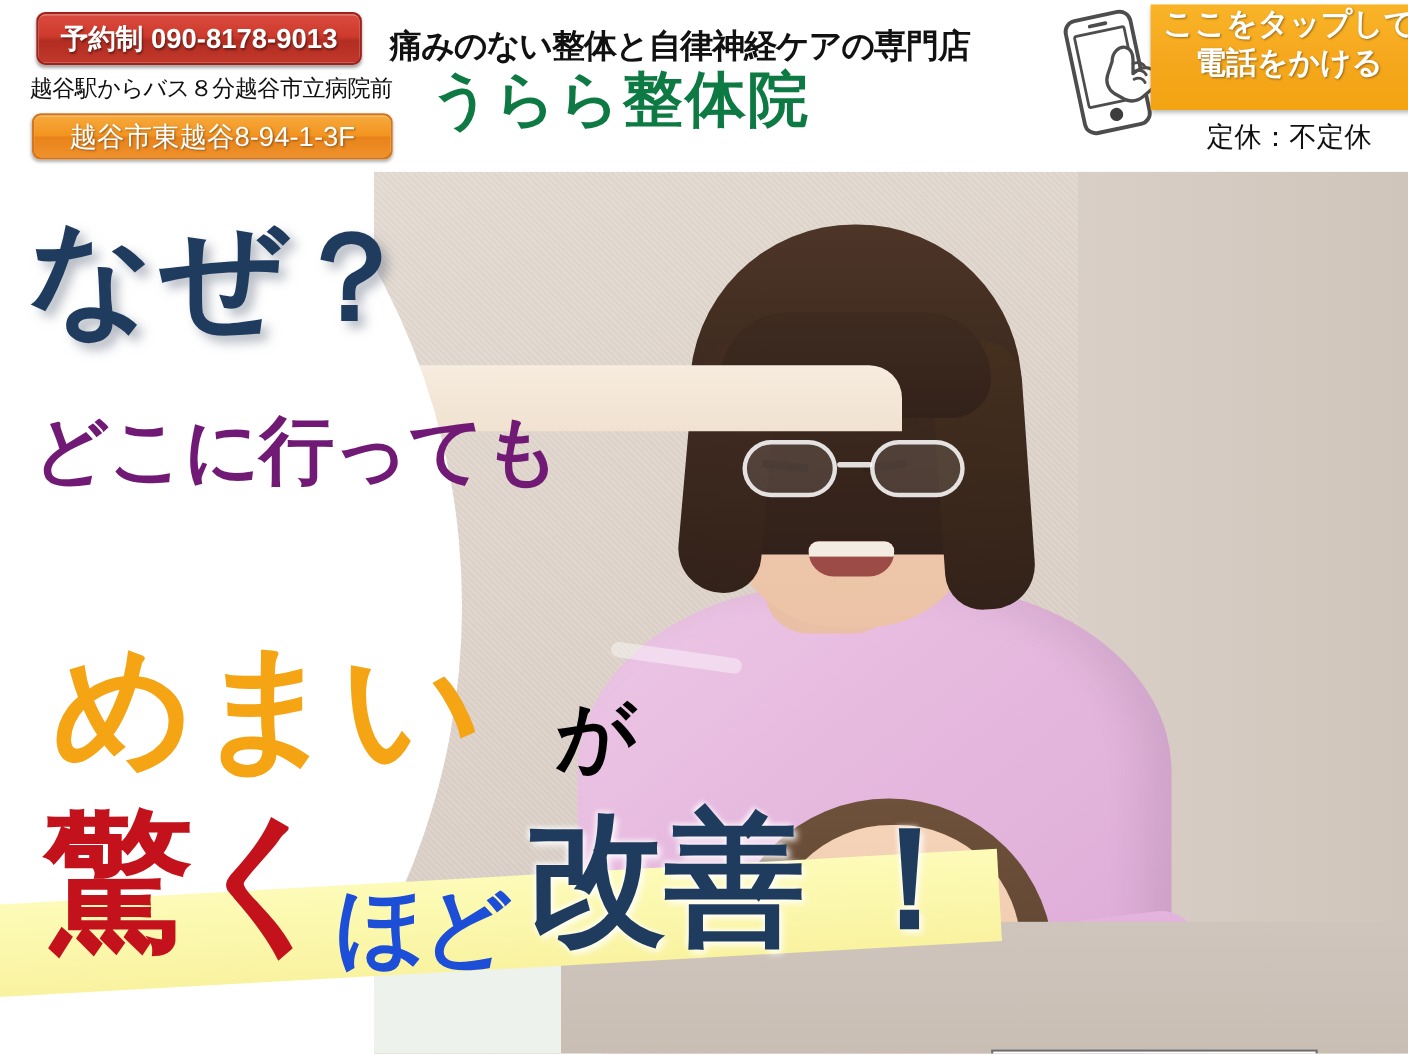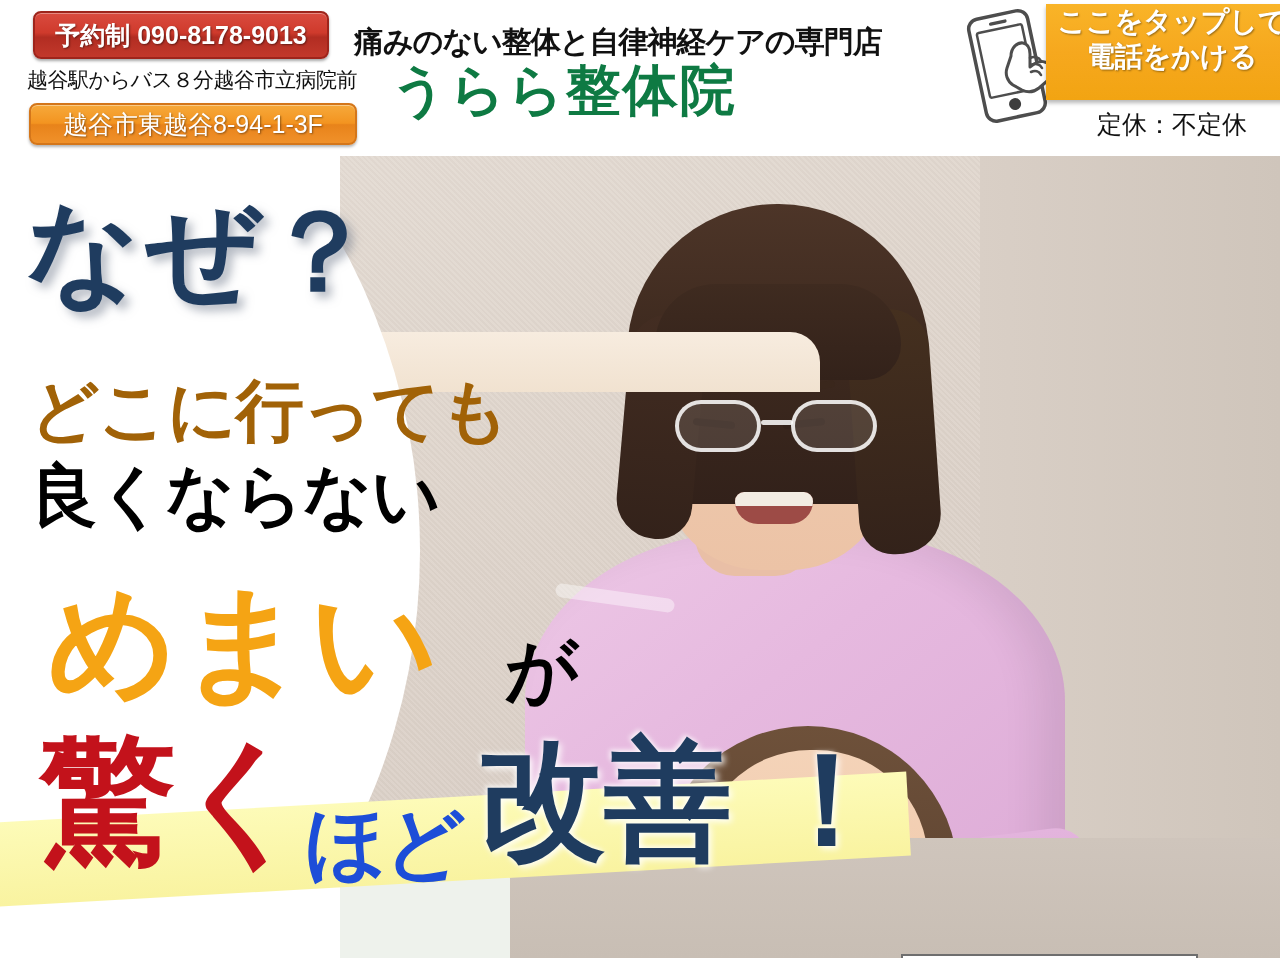--- a/index.html
+++ b/index.html
@@ -175,21 +175,21 @@
   .copy{position:absolute;left:0;top:0;width:1280px;height:802px;z-index:20;}
 
   .naze{
     position:absolute;left:26px;top:40px;
     font-size:112px;font-weight:bold;color:#1f3c5f;line-height:1;
     letter-spacing:4px;white-space:nowrap;
     text-shadow:6px 6px 10px rgba(120,130,145,.55);
   }
   .line2{
     position:absolute;left:30px;top:215px;
-    font-size:68px;font-weight:bold;color:#a16207;line-height:1.16;
+    font-size:68px;font-weight:bold;color:#701a75;line-height:1.16;
     letter-spacing:-1px;white-space:nowrap;
   }
   .line3{
     position:absolute;left:30px;top:300px;
     font-size:68px;font-weight:bold;color:#000;line-height:1.16;
     letter-spacing:-1px;white-space:nowrap;
   }
   .memai{
     position:absolute;left:48px;top:424px;
     font-size:126px;font-weight:bold;color:#f5a414;line-height:1;
@@ -325,21 +325,20 @@
       <div class="table-white"></div>
       <div class="p-towel"></div>
     </div>
 
     <div class="white-left"></div>
     <div class="white-curve"></div>
 
     <div class="copy">
       <div class="naze">なぜ？</div>
       <div class="line2">どこに行っても</div>
-      <div class="line3">良くならない</div>
       <div class="memai">めまい</div>
       <div class="ga">が</div>
 
       <div class="hl-band"></div>
 
       <div class="odoroku">驚く</div>
       <div class="hodo">ほど</div>
       <div class="kaizen">改善 ！</div>
     </div>
 

